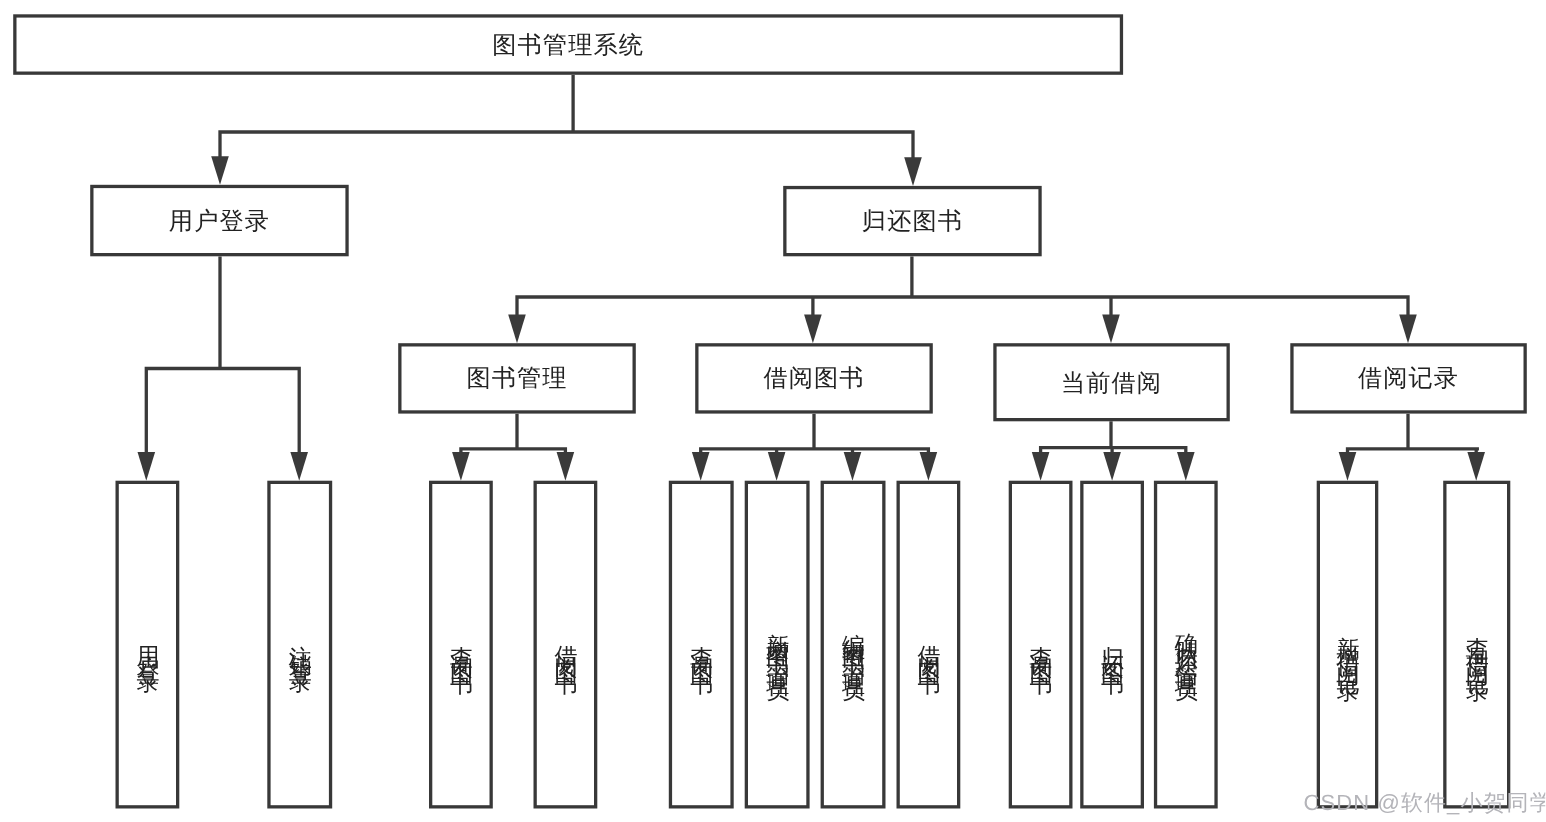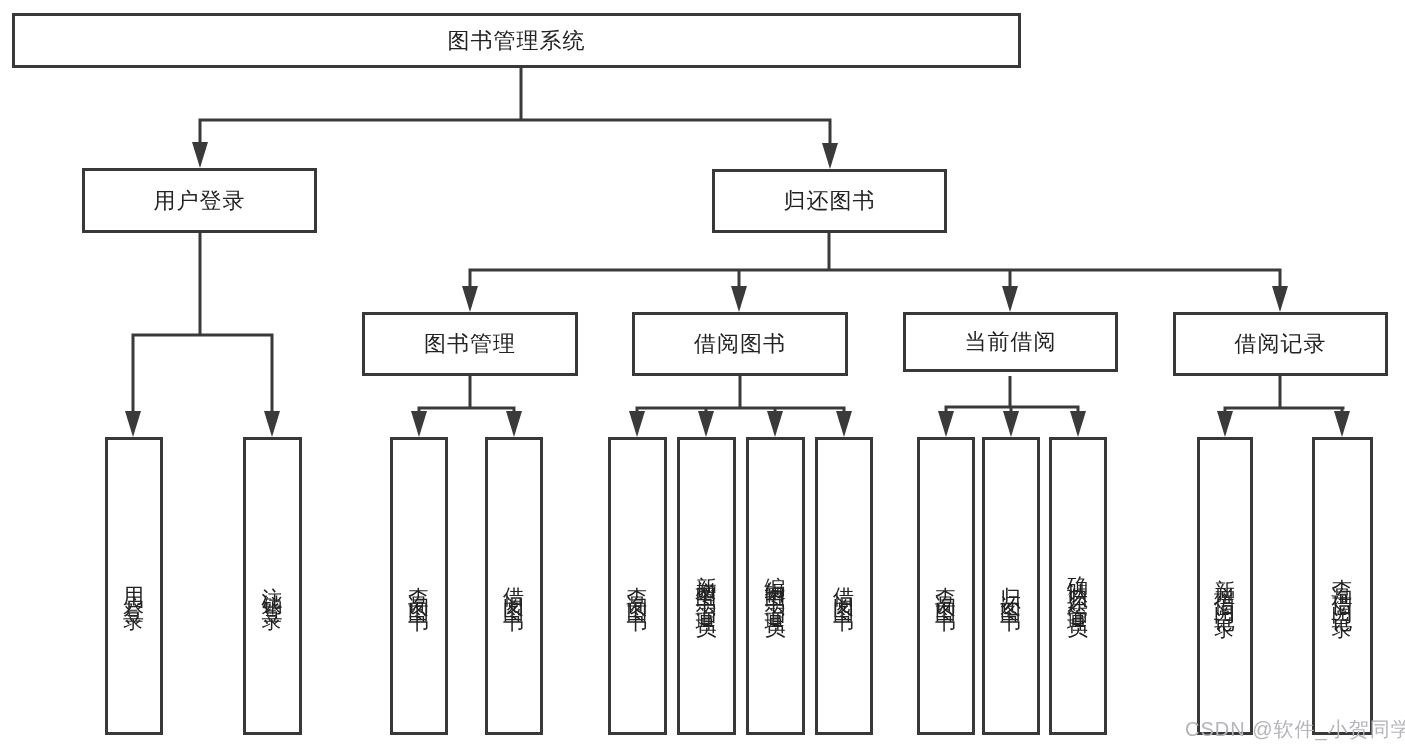--- a/index.html
+++ b/index.html
@@ -107,21 +107,21 @@
   <div class="node" style="left:712px;top:169px;width:235px;height:64px;">
     <span>归还图书</span>
   </div>
 
   <div class="node" style="left:362px;top:312px;width:216px;height:64px;">
     <span>图书管理</span>
   </div>
   <div class="node" style="left:632px;top:312px;width:216px;height:64px;">
     <span>借阅图书</span>
   </div>
-  <div class="node" style="left:903px;top:312px;width:215px;height:60px;">
+  <div class="node" style="left:903px;top:312px;width:215px;height:71px;">
     <span>当前借阅</span>
   </div>
   <div class="node" style="left:1173px;top:312px;width:215px;height:64px;">
     <span>借阅记录</span>
   </div>
 
   <div class="node leaf" style="left:105px;width:58px;">
     <span class="vtext">用户登录</span>
   </div>
   <div class="node leaf" style="left:243px;width:59px;">

